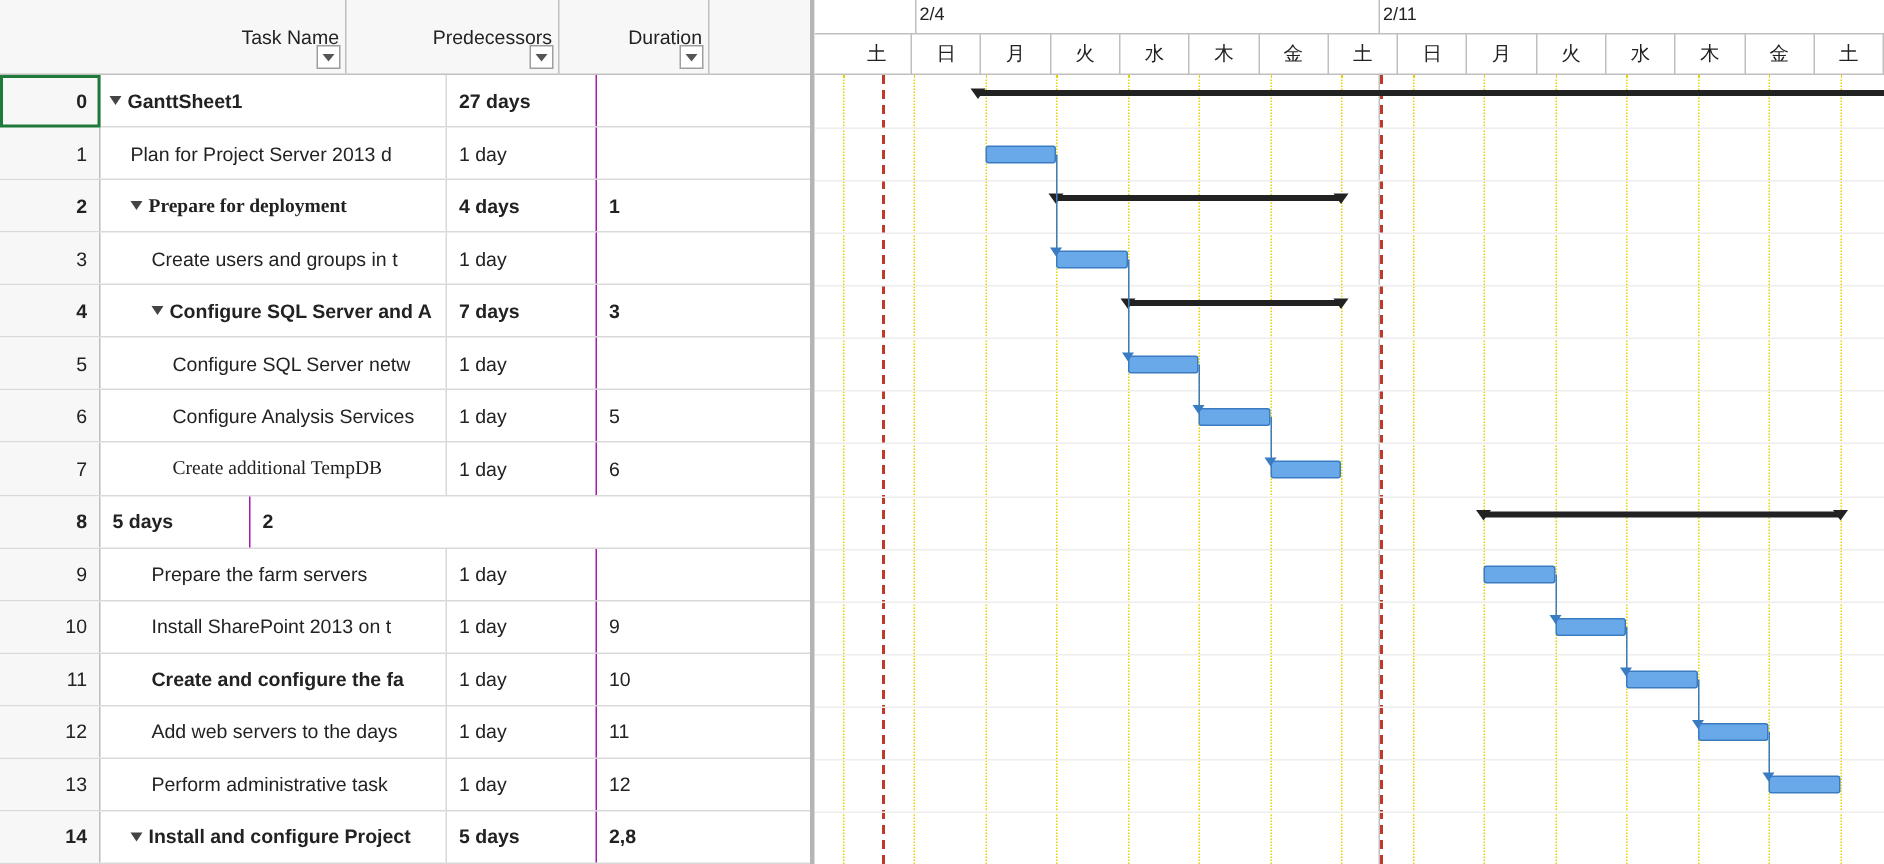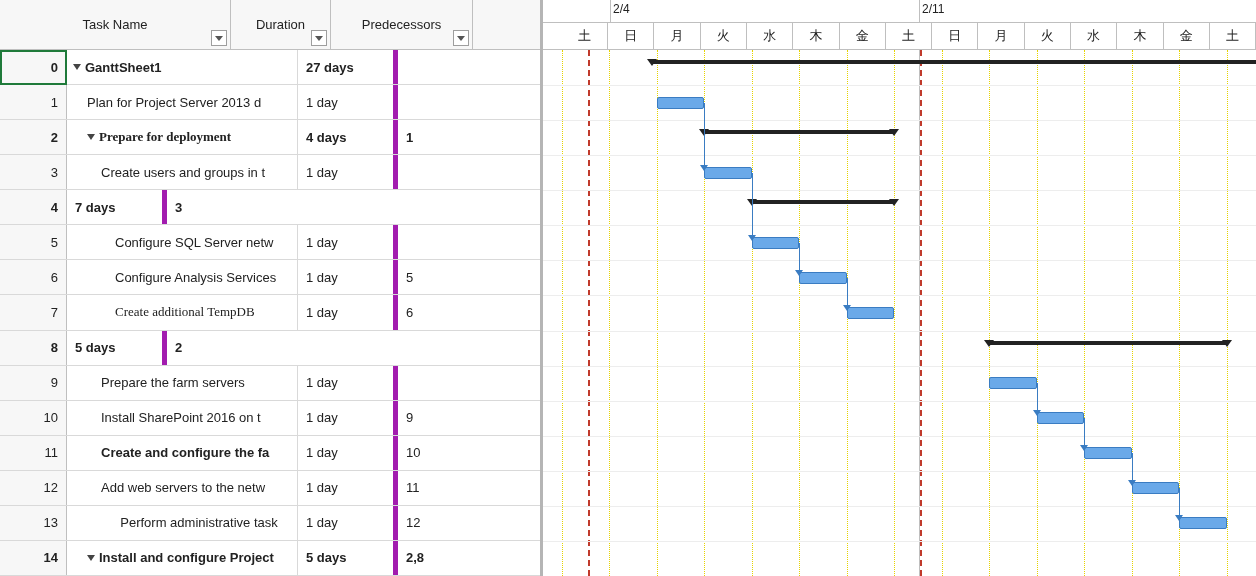--- a/index.html
+++ b/index.html
@@ -28,21 +28,21 @@
     border-bottom: 1px solid #bfbfbf;
     background: #f7f7f7;
   }
   .gh-cell {
     display: flex;
     align-items: center;
     position: relative;
     border-right: 1px solid #bfbfbf;
     padding: 0 4px;
   }
-  .gh-cell.center { justify-content: center; }
+  .gh-cell.center { justify-content: flex-end; }
   .lock-ico {
     width: 10px; height: 12px;
     border: 2px solid #444; border-top: none;
     border-radius: 0 0 2px 2px;
     position: relative; margin-right: 2px;
   }
   .lock-ico:before {
     content:""; position:absolute; top:-8px; left:0;
     width:6px; height:6px; border:2px solid #444;
     border-bottom:none; border-radius:6px 6px 0 0;
@@ -70,21 +70,21 @@
     width:67px; text-align:right; padding-right:8px;
     background:#f7f7f7; border-right:1px solid #bfbfbf;
     display:flex; align-items:center; justify-content:flex-end;
   }
   .c-task {
     width:231px; border-right:1px solid #d9d9d9;
     display:flex; align-items:center; padding-left:6px;
     white-space:nowrap; overflow:hidden;
   }
   .c-dur {
-    width:100px; border-right:5px solid #a21caf;
+    width:100px; border-right:1px solid #a21caf;
     display:flex; align-items:center; padding-left:8px;
   }
   .c-pred {
     width:142px;
     display:flex; align-items:center; padding-left:8px;
   }
   .summary { font-weight:700; }
   .toggle {
     display:inline-block; width:0;height:0;
     border-left:4px solid transparent;
@@ -140,26 +140,26 @@
 </head>
 <body>
 
 <div class="wrap">
   <div class="grid">
     <div class="grid-header">
       <div class="gh-cell gh-task center">
         <span>Task Name</span>
         <span class="filter-btn"></span>
       </div>
+      <div class="gh-cell gh-pred center">
+        <span>Predecessors</span>
+        <span class="filter-btn"></span>
+      </div>
       <div class="gh-cell gh-dur center">
         <span>Duration</span>
-        <span class="filter-btn"></span>
-      </div>
-      <div class="gh-cell gh-pred center">
-        <span>Predecessors</span>
         <span class="filter-btn"></span>
       </div>
     </div>
     <div class="grid-body" id="grid-body">
       <div class="sel-box" id="sel-box" style="top: 0px;"></div>
     <div class="row summary">
           <div class="c-no summary">0</div>
           <div class="c-task" style="padding-left: 6px;">
             <span class="toggle"></span>
             <span>GanttSheet1</span>
@@ -187,20 +187,24 @@
         <div class="row">
           <div class="c-no">3</div>
           <div class="c-task" style="padding-left: 34px;">
             <span>Create users and groups in t</span>
           </div>
           <div class="c-dur">1 day</div>
           <div class="c-pred"></div>
         </div>
         <div class="row summary">
           <div class="c-no summary">4</div>
+          <div class="c-task" style="padding-left: 34px;">
+            <span class="toggle"></span>
+            <span>Configure SQL Server and A</span>
+          </div>
           <div class="c-dur">7 days</div>
           <div class="c-pred">3</div>
         </div>
         <div class="row">
           <div class="c-no">5</div>
           <div class="c-task" style="padding-left: 48px;">
             <span>Configure SQL Server netw</span>
           </div>
           <div class="c-dur">1 day</div>
           <div class="c-pred"></div>
@@ -230,44 +234,44 @@
           <div class="c-no">9</div>
           <div class="c-task" style="padding-left: 34px;">
             <span>Prepare the farm servers</span>
           </div>
           <div class="c-dur">1 day</div>
           <div class="c-pred"></div>
         </div>
         <div class="row">
           <div class="c-no">10</div>
           <div class="c-task" style="padding-left: 34px;">
-            <span>Install SharePoint 2016 on t</span>
+            <span>Install SharePoint 2013 on t</span>
           </div>
           <div class="c-dur">1 day</div>
           <div class="c-pred">9</div>
         </div>
         <div class="row">
           <div class="c-no">11</div>
           <div class="c-task" style="padding-left: 34px; font-weight: bold;">
             <span>Create and configure the fa</span>
           </div>
           <div class="c-dur">1 day</div>
           <div class="c-pred">10</div>
         </div>
         <div class="row">
           <div class="c-no">12</div>
           <div class="c-task" style="padding-left: 34px;">
-            <span>Add web servers to the netw</span>
+            <span>Add web servers to the days</span>
           </div>
           <div class="c-dur">1 day</div>
           <div class="c-pred">11</div>
         </div>
         <div class="row">
           <div class="c-no">13</div>
-          <div class="c-task" style="padding-left: 34px; justify-content: center;">
+          <div class="c-task" style="padding-left: 34px;">
             <span>Perform administrative task</span>
           </div>
           <div class="c-dur">1 day</div>
           <div class="c-pred">12</div>
         </div>
         <div class="row summary">
           <div class="c-no summary">14</div>
           <div class="c-task" style="padding-left: 20px;">
             <span class="toggle"></span>
             <span>Install and configure Project</span>

